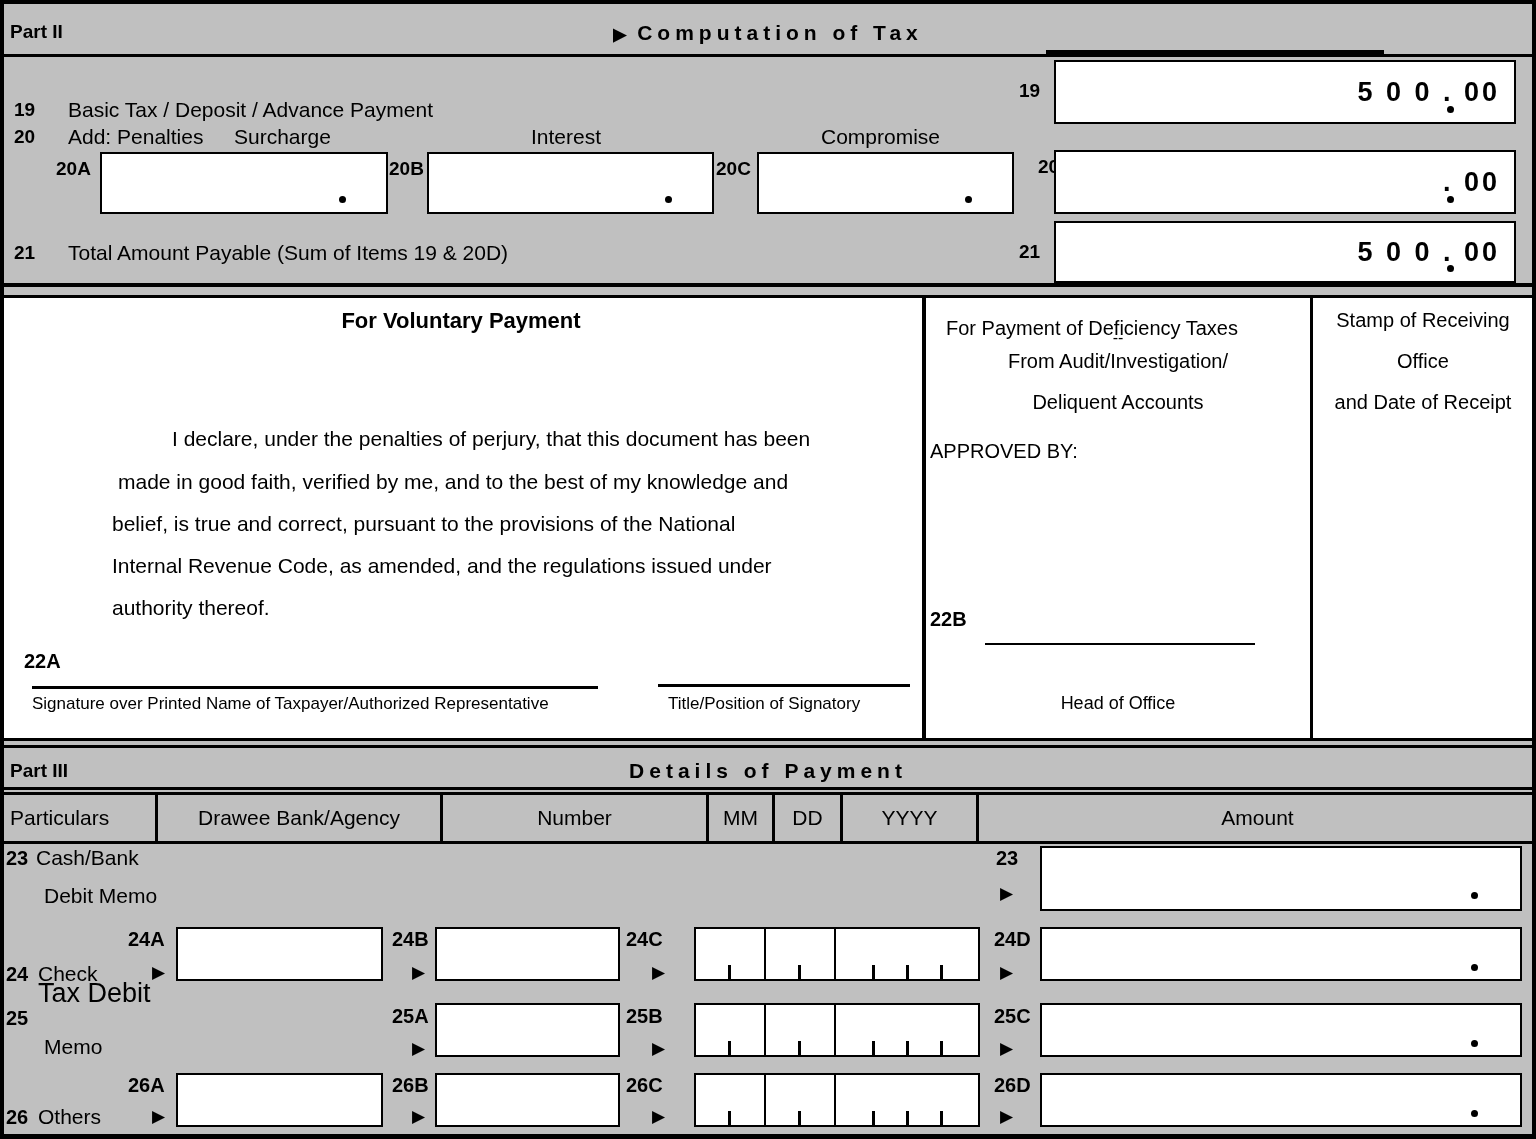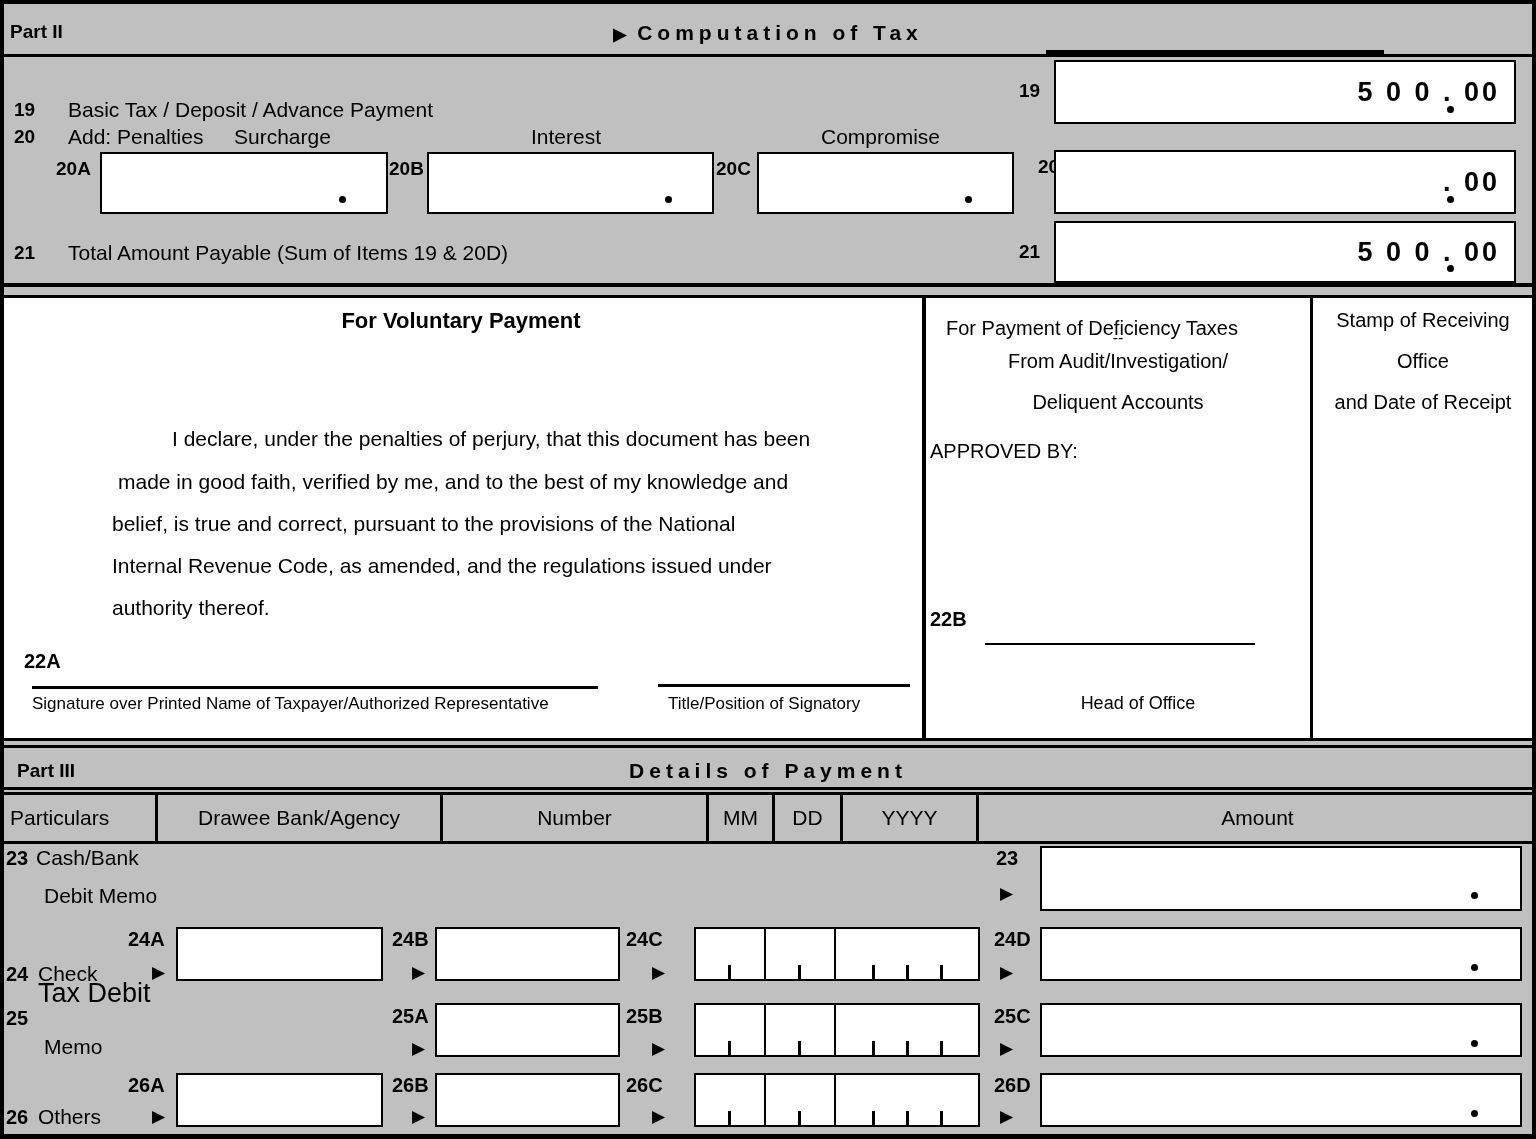--- a/index.html
+++ b/index.html
@@ -146,29 +146,29 @@
   <div class="lbl" style="left:668px; top:694px; font-size:17px;">Title/Position of Signatory</div>
 
   <div class="lbl ctr" style="left:926px; top:317px; width:332px; font-size:20px;">For Payment of Deficiency Taxes</div>
   <div class="lbl ctr" style="left:926px; top:329px; width:384px; font-size:16px;">--</div>
   <div class="lbl ctr" style="left:926px; top:350px; width:384px; font-size:20px;">From Audit/Investigation/</div>
   <div class="lbl ctr" style="left:926px; top:391px; width:384px; font-size:20px;">Deliquent Accounts</div>
   <div class="lbl" style="left:930px; top:440px; font-size:20px;">APPROVED BY:</div>
 
   <div class="lbl bold" style="left:930px; top:608px; font-size:20px;">22B</div>
   <div class="sigline" style="left:985px; top:643px; width:270px; height:2px;"></div>
-  <div class="lbl ctr" style="left:946px; top:693px; width:384px; font-size:18px;">Head of Office</div>
+  <div class="lbl ctr" style="left:926px; top:693px; width:384px; font-size:18px;">Head of Office</div>
 
   <div class="lbl ctr" style="left:1313px; top:309px; width:220px; font-size:20px;">Stamp of Receiving</div>
   <div class="lbl ctr" style="left:1313px; top:350px; width:220px; font-size:20px;">Office</div>
   <div class="lbl ctr" style="left:1313px; top:391px; width:220px; font-size:20px;">and Date of Receipt</div>
   <div style="position:absolute;left:1316px;top:420px;width:214px;height:315px;"></div>
 
   <div class="part-bar" style="top:745px; height:45px;">
-    <div class="part-name" style="top:12px;margin-left:7px;">Part III</div>
+    <div class="part-name" style="top:12px;">Part III</div>
     <div class="part-title" style="top:11px;">Details of Payment</div>
   </div>
 
   <div class="band" style="left:0; top:790px; width:1536px; height:349px; border-bottom:5px solid #000;"></div>
 
   <div style="position:absolute; left:0; top:792px; width:1536px; height:52px; border-top:3px solid #000; border-bottom:3px solid #000;"></div>
   <div class="rule" style="left:155px; top:792px; width:3px; height:52px;"></div>
   <div class="rule" style="left:440px; top:792px; width:3px; height:52px;"></div>
   <div class="rule" style="left:706px; top:792px; width:3px; height:52px;"></div>
   <div class="rule" style="left:772px; top:792px; width:3px; height:52px;"></div>

